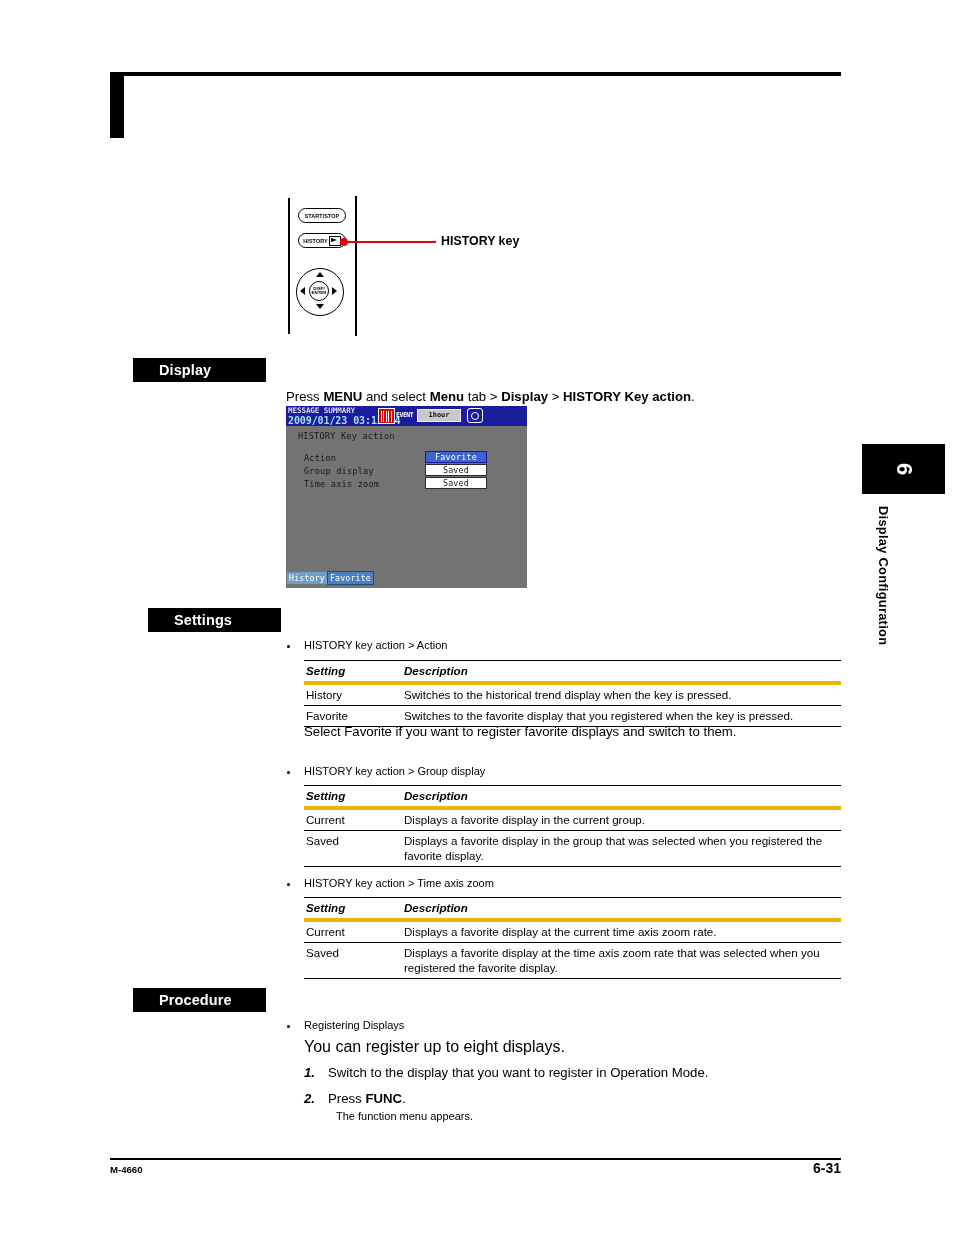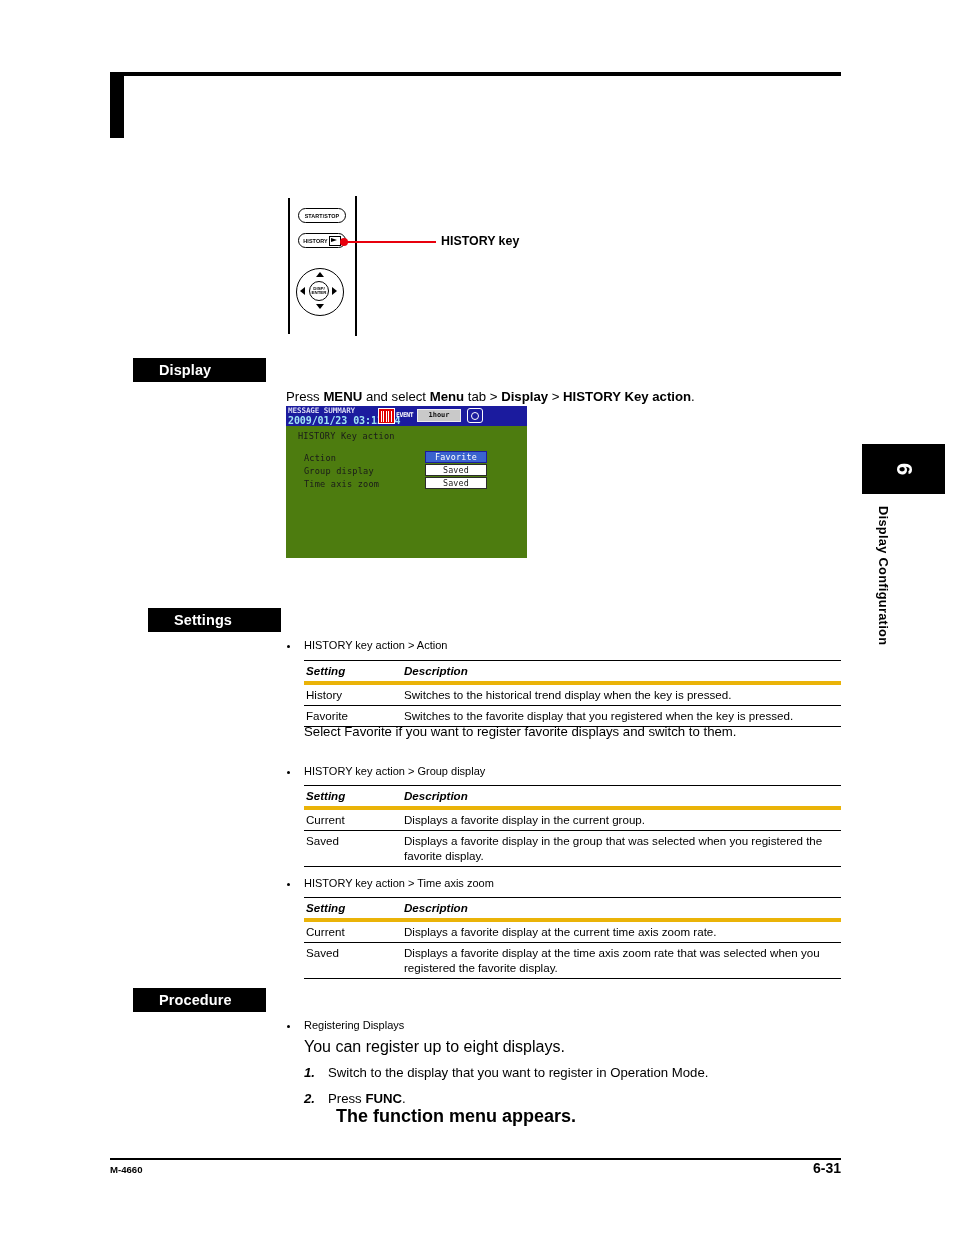--- a/index.html
+++ b/index.html
@@ -195,22 +195,22 @@
     font-size: 13.2px;
     line-height: 21px;
     white-space: nowrap;
   }
   #lead-display { left: 286px; top: 386px; }
 
   
   .lcd {
     position: absolute;
     left: 286px; top: 406px;
-    width: 241px; height: 152px;
-    background: #4d7c0f;
+    width: 241px; height: 182px;
+    background: #737373;
     font-family: "DejaVu Sans Mono", monospace;
     overflow: hidden;
   }
   .lcd-top {
     position: absolute;
     left: 0; top: 0;
     width: 241px; height: 20px;
     background: #1b1b9e;
   }
   .lcd-title {
@@ -605,21 +605,21 @@
 
   <div class="step" style="left:328px; top:1062px;">
     <span class="n">1.</span>
     <span>Switch to the display that you want to register in Operation Mode.</span>
   </div>
 
   <div class="step" style="left:328px; top:1088px;">
     <span class="n">2.</span>
     <span>Press </span><b>FUNC</b><span>.</span>
   </div>
-  <div class="proc-sub" style="left:336px; top:1106px; font-size:18px;font-weight:bold;">The function menu appears.</div>
+  <div class="proc-sub" style="left:336px; top:1106px; font-size:11px;">The function menu appears.</div>
 
   <div class="thumb">
     <span>6</span>
   </div>
   <div class="thumb-text">Display Configuration</div>
 
   <div class="foot-rule"></div>
   <div class="foot-left">M-4660</div>
   <div class="foot-right">6-31</div>
 

